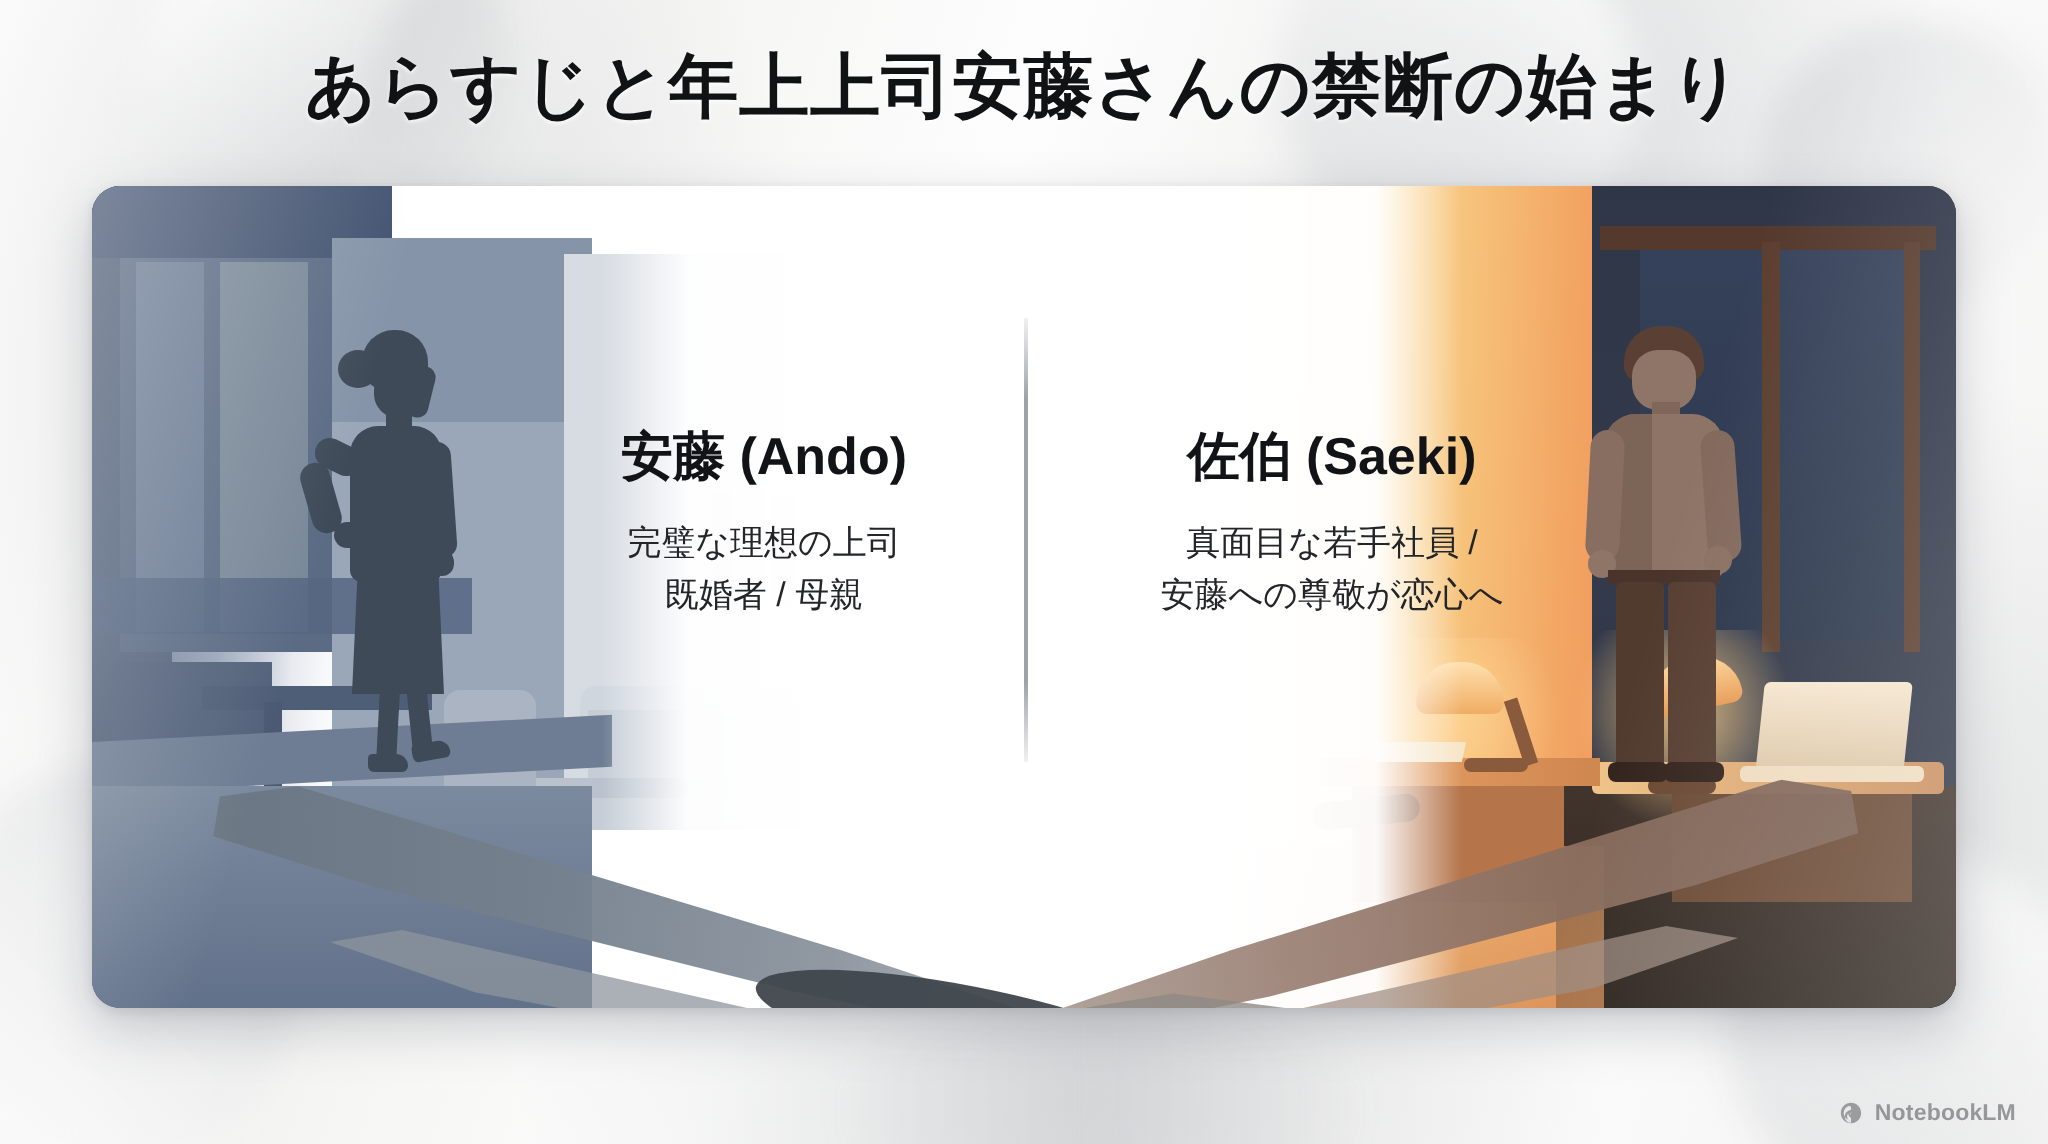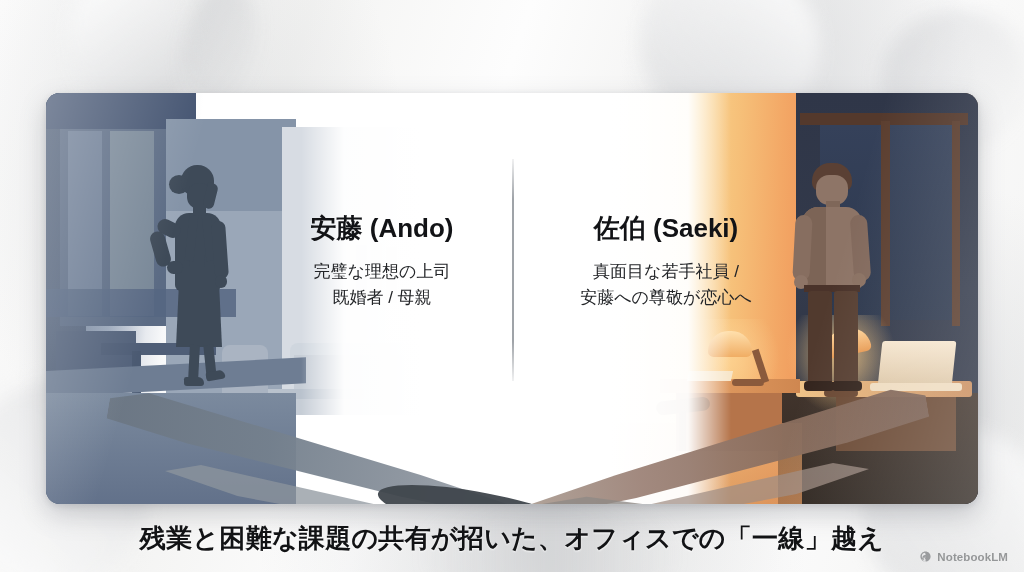--- a/index.html
+++ b/index.html
@@ -231,20 +231,21 @@
 <div class="stage">
 
   <div class="wrinkle w1"></div>
   <div class="wrinkle w2"></div>
   <div class="wrinkle w3"></div>
   <div class="wrinkle w4"></div>
   <div class="wrinkle w5"></div>
   <div class="wrinkle w6"></div>
   <div class="wrinkle w7"></div>
 
+  <div class="headline">あらすじと年上上司安藤さんの禁断の始まり</div>
 
   <div class="panel">
 
     <div class="layer coolbase">
       <i class="rm lm-wallA"></i>
       <i class="rm lm-winblk"></i>
       <i class="rm lm-win1"></i>
       <i class="rm lm-win2"></i>
       <i class="rm lm-header"></i>
       <i class="rm lm-panel"></i>
@@ -359,21 +360,20 @@
       <div class="cname">佐伯 (Saeki)</div>
       <div class="cdesc">
         <div>真面目な若手社員 /</div>
         <div>安藤への尊敬が恋心へ</div>
       </div>
     </div>
 
     <div class="layer panelglass"></div>
   </div>
 
-  <div class="caption">残業と困難な課題の共有が招いた、オフィスでの「一線」越え</div>
 
   <div class="wm">
     <svg width="13" height="13" viewBox="0 0 24 24">
       <path d="M12 2.6c5.2 0 9.4 4.2 9.4 9.4s-4.2 9.4-9.4 9.4S2.6 17.2 2.6 12 6.8 2.6 12 2.6z
                m0 2.6a6.8 6.8 0 0 0 0 13.6 3.6 3.6 0 0 1 0-7.2 1.1 1.1 0 0 0 0-2.2 5.8 5.8 0 0 0 0 11.6" fill="#5a5d60"></path>
       <path d="M12 5.2a6.8 6.8 0 0 1 6.8 6.8 4.2 4.2 0 0 1-8.4 0 1.7 1.7 0 0 1 3.4 0" fill="none" stroke="#5a5d60" stroke-width="2.1" stroke-linecap="round"></path>
     </svg>
     <span class="wm-label">NotebookLM</span>
   </div>
 

